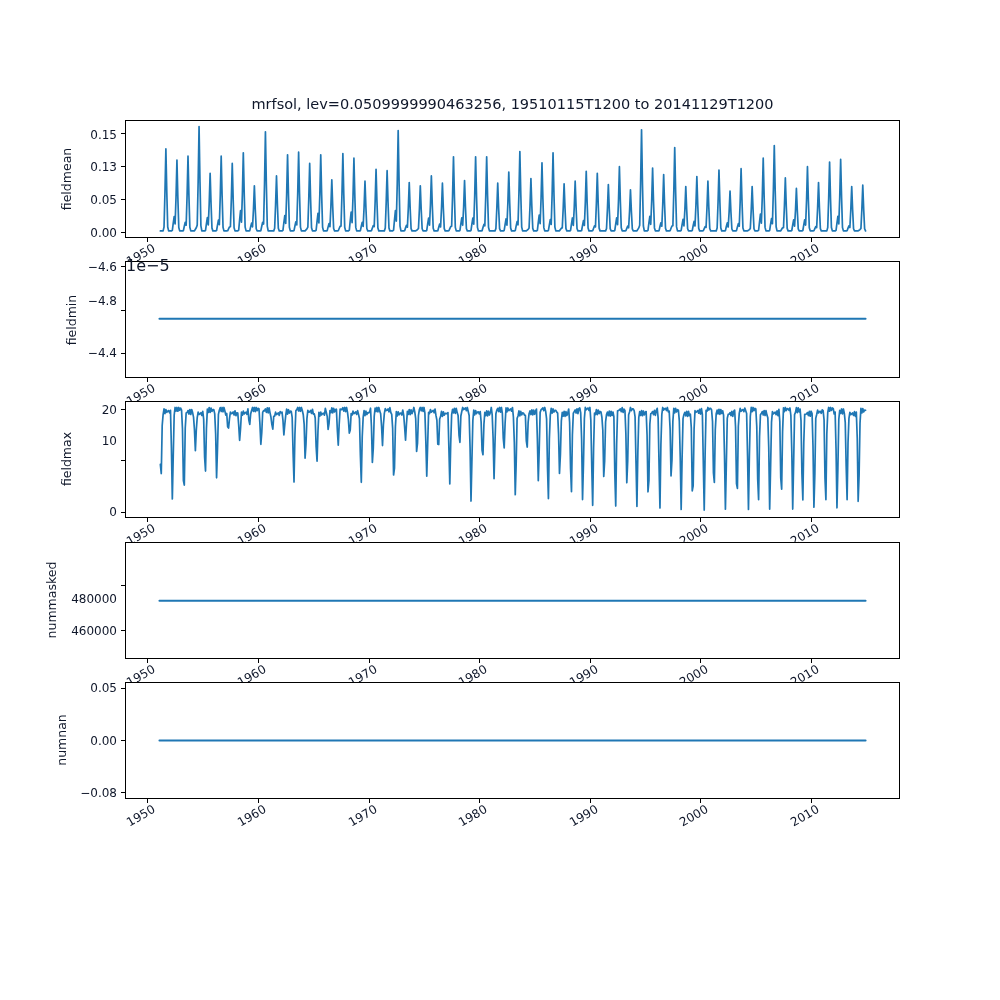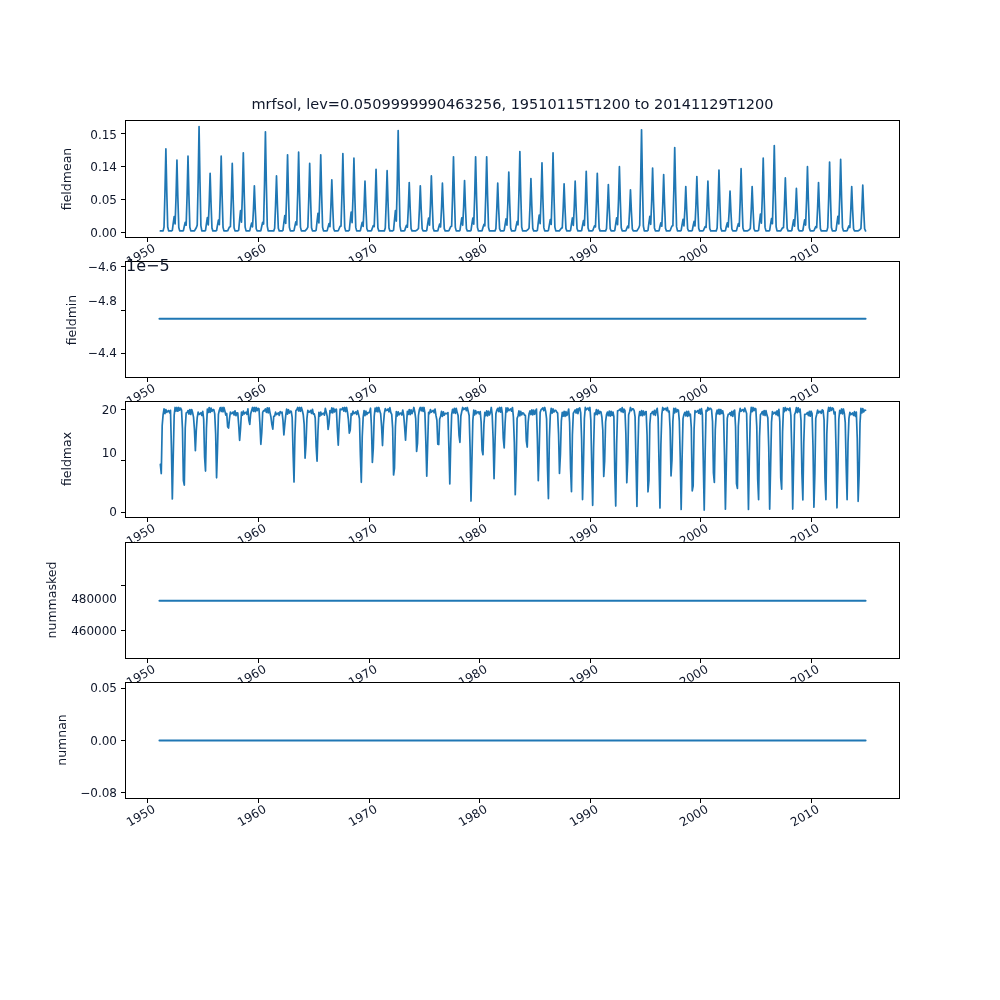--- a/index.html
+++ b/index.html
@@ -64,21 +64,21 @@
       <svg width="773" height="115">
         <path d="M33.43 57.50L739.59 57.50" fill="none" stroke="#1f77b4" stroke-width="2" stroke-linejoin="round" stroke-linecap="round"></path>
       </svg>
     </div>
 
 <div class="tick" style="left: 121px; top: 232.087px; width: 4px; height: 1px;"></div>
     <div class="ytlab" style="top: 225.587px;">0.00</div>
     <div class="tick" style="left: 121px; top: 199.151px; width: 4px; height: 1px;"></div>
     <div class="ytlab" style="top: 192.651px;">0.05</div>
     <div class="tick" style="left: 121px; top: 166.215px; width: 4px; height: 1px;"></div>
-    <div class="ytlab" style="top: 159.715px;">0.14</div>
+    <div class="ytlab" style="top: 159.715px;">0.13</div>
     <div class="tick" style="left: 121px; top: 133.279px; width: 4px; height: 1px;"></div>
     <div class="ytlab" style="top: 128px;">0.15</div>
     <div class="tick" style="left: 147.402px; top: 238px; width: 1px; height: 4px;"></div>
     <div class="xtwrap" style="left: 150.902px; top: 241px;">
       <span class="xtlab">1950</span>
     </div>
     <div class="tick" style="left: 258.021px; top: 238px; width: 1px; height: 4px;"></div>
     <div class="xtwrap" style="left: 261.521px; top: 241px;">
       <span class="xtlab">1960</span>
     </div>
@@ -132,21 +132,21 @@
     <div class="xtwrap" style="left: 703.993px; top: 381px;">
       <span class="xtlab">2000</span>
     </div>
     <div class="tick" style="left: 811.112px; top: 378px; width: 1px; height: 4px;"></div>
     <div class="xtwrap" style="left: 814.612px; top: 381px;">
       <span class="xtlab">2010</span>
     </div>
     <div class="tick" style="left: 121px; top: 511.54px; width: 4px; height: 1px;"></div>
     <div class="ytlab" style="top: 505.04px;">0</div>
     <div class="tick" style="left: 121px; top: 460.406px; width: 4px; height: 1px;"></div>
-    <div class="ytlab" style="top: 446px;">10</div>
+    <div class="ytlab" style="top: 434px;">10</div>
     <div class="tick" style="left: 121px; top: 409.272px; width: 4px; height: 1px;"></div>
     <div class="ytlab" style="top: 402.772px;">20</div>
     <div class="tick" style="left: 147.402px; top: 518px; width: 1px; height: 4px;"></div>
     <div class="xtwrap" style="left: 150.902px; top: 521px;">
       <span class="xtlab">1950</span>
     </div>
     <div class="tick" style="left: 258.021px; top: 518px; width: 1px; height: 4px;"></div>
     <div class="xtwrap" style="left: 261.521px; top: 521px;">
       <span class="xtlab">1960</span>
     </div>

